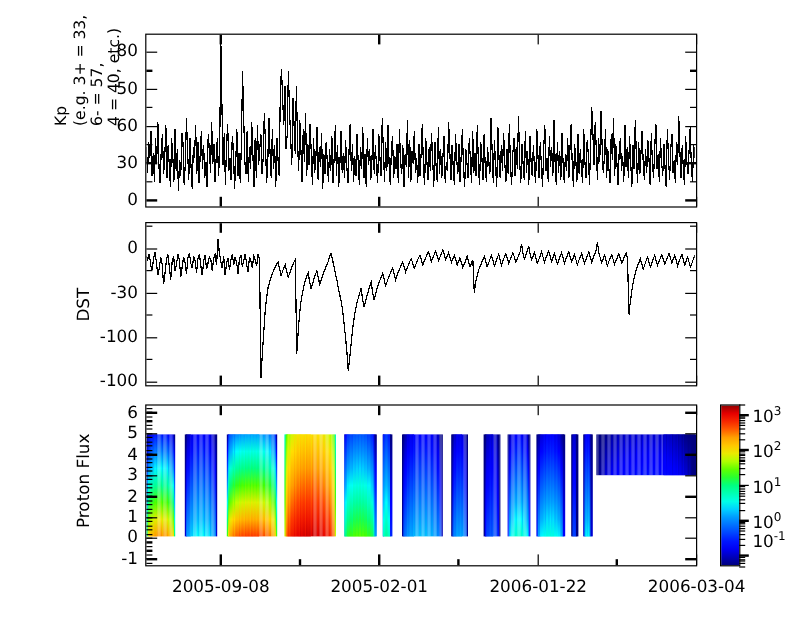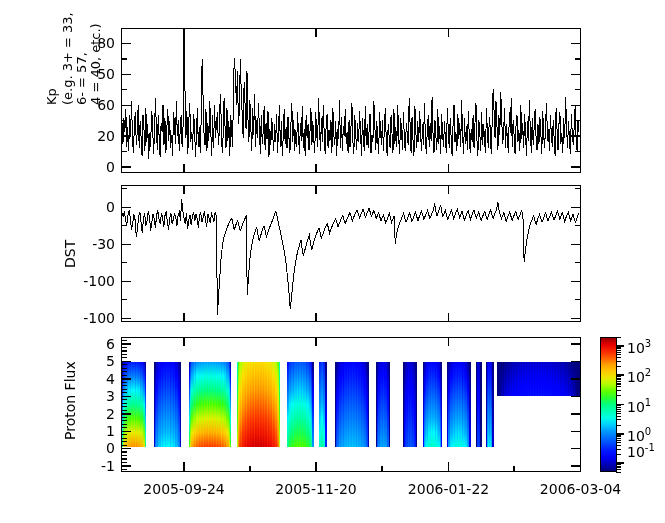--- a/index.html
+++ b/index.html
@@ -39,21 +39,21 @@
           <path d="M0.00 93.66 L0.95 114.81 L1.91 89.13 L2.86 102.72 L3.82 80.06 L4.77 117.83 L5.72 98.19 L6.68 122.36 L7.63 86.11 L8.59 105.74 L9.54 72.51 L10.49 110.28 L11.45 123.87 L12.40 95.17 L13.36 83.09 L14.31 116.32 L15.27 102.72 L16.22 75.53 L17.17 119.34 L18.13 92.15 L19.08 108.77 L20.04 126.89 L20.99 86.11 L21.94 99.70 L22.90 122.36 L23.85 78.55 L24.81 113.30 L25.76 95.17 L26.71 129.91 L27.67 104.23 L28.62 117.83 L29.58 81.57 L30.53 90.64 L31.48 125.38 L32.44 107.26 L33.39 69.49 L34.35 98.19 L35.30 120.85 L36.25 86.11 L37.21 110.28 L38.16 128.40 L39.12 93.66 L40.07 102.72 L41.03 75.53 L41.98 116.32 L42.93 89.13 L43.89 123.87 L44.84 99.70 L45.80 80.06 L46.75 111.79 L47.70 92.15 L48.66 119.34 L49.61 105.74 L50.57 126.89 L51.52 83.09 L52.47 95.17 L53.43 114.81 L54.38 72.51 L55.34 107.26 L56.29 90.64 L57.24 122.36 L58.20 101.21 L59.15 86.11 L60.11 117.83 L61.06 96.68 L62.01 4.53 L62.97 60.43 L63.92 108.77 L64.88 81.57 L65.83 125.38 L66.78 92.15 L67.74 74.02 L68.69 113.30 L69.65 102.72 L70.60 120.85 L71.56 84.60 L72.51 95.17 L73.46 128.40 L74.42 107.26 L75.37 78.55 L76.33 117.83 L77.28 98.19 L78.23 123.87 L79.19 89.13 L80.14 30.21 L81.10 69.49 L82.05 105.74 L83.00 116.32 L83.96 80.06 L84.91 122.36 L85.87 93.66 L86.82 111.79 L87.77 72.51 L88.73 99.70 L89.68 126.89 L90.64 86.11 L91.59 119.34 L92.54 75.53 L93.50 108.77 L94.45 95.17 L95.41 83.09 L96.36 116.32 L97.32 102.72 L98.27 64.96 L99.22 90.64 L100.18 123.87 L101.13 107.26 L102.09 69.49 L103.04 98.19 L103.99 119.34 L104.95 78.55 L105.90 111.79 L106.86 92.15 L107.81 126.89 L108.76 86.11 L109.72 104.23 L110.67 117.83 L111.63 45.32 L112.58 28.70 L113.53 52.87 L114.49 75.53 L115.44 42.30 L116.40 95.17 L117.35 83.09 L118.30 30.21 L119.26 63.45 L120.21 86.11 L121.17 108.77 L122.12 52.87 L123.08 75.53 L124.03 99.70 L124.98 42.30 L125.94 89.13 L126.89 113.30 L127.85 71.00 L128.80 96.68 L129.75 122.36 L130.71 78.55 L131.66 105.74 L132.62 64.96 L133.57 117.83 L134.52 90.64 L135.48 108.77 L136.43 74.02 L137.39 98.19 L138.34 125.38 L139.29 86.11 L140.25 114.81 L141.20 102.72 L142.16 77.04 L143.11 120.85 L144.06 93.66 L145.02 110.28 L145.97 81.57 L146.93 128.40 L147.88 99.70 L148.84 116.32 L149.79 89.13 L150.74 105.74 L151.70 122.36 L152.65 95.17 L153.61 113.30 L154.56 84.60 L155.51 123.87 L156.47 102.72 L157.42 75.53 L158.38 117.83 L159.33 92.15 L160.28 126.89 L161.24 107.26 L162.19 80.06 L163.15 114.81 L164.10 98.19 L165.05 119.34 L166.01 87.62 L166.96 108.77 L167.92 123.87 L168.87 96.68 L169.82 74.02 L170.78 113.30 L171.73 90.64 L172.69 122.36 L173.64 101.21 L174.59 117.83 L175.55 83.09 L176.50 105.74 L177.46 125.38 L178.41 93.66 L179.37 111.79 L180.32 77.04 L181.27 119.34 L182.23 99.70 L183.18 126.89 L184.14 86.11 L185.09 108.77 L186.04 95.17 L187.00 120.85 L187.95 104.23 L188.91 78.55 L189.86 116.32 L190.81 92.15 L191.77 110.28 L192.72 123.87 L193.68 83.09 L194.63 102.72 L195.58 117.83 L196.54 69.49 L197.49 96.68 L198.45 122.36 L199.40 89.13 L200.35 113.30 L201.31 75.53 L202.26 107.26 L203.22 125.38 L204.17 95.17 L205.13 84.60 L206.08 119.34 L207.03 101.21 L207.99 111.79 L208.94 90.64 L209.90 123.87 L210.85 78.55 L211.80 105.74 L212.76 116.32 L213.71 92.15 L214.67 126.89 L215.62 99.70 L216.57 110.28 L217.53 71.00 L218.48 119.34 L219.44 87.62 L220.39 122.36 L221.34 96.68 L222.30 107.26 L223.25 80.06 L224.21 114.81 L225.16 102.72 L226.11 123.87 L227.07 90.64 L228.02 117.83 L228.98 98.19 L229.93 74.02 L230.89 111.79 L231.84 125.38 L232.79 86.11 L233.75 105.74 L234.70 120.85 L235.66 93.66 L236.61 113.30 L237.56 81.57 L238.52 102.72 L239.47 126.89 L240.43 89.13 L241.38 108.77 L242.33 122.36 L243.29 77.04 L244.24 116.32 L245.20 95.17 L246.15 119.34 L247.10 101.21 L248.06 84.60 L249.01 123.87 L249.97 105.74 L250.92 113.30 L251.87 72.51 L252.83 96.68 L253.78 120.85 L254.74 92.15 L255.69 110.28 L256.65 125.38 L257.60 83.09 L258.55 102.72 L259.51 116.32 L260.46 90.64 L261.42 122.36 L262.37 99.70 L263.32 78.55 L264.28 111.79 L265.23 126.89 L266.19 95.17 L267.14 107.26 L268.09 119.34 L269.05 86.11 L270.00 104.23 L270.96 123.87 L271.91 80.06 L272.86 114.81 L273.82 98.19 L274.77 117.83 L275.73 75.53 L276.68 108.77 L277.63 125.38 L278.59 89.13 L279.54 101.21 L280.50 120.85 L281.45 83.09 L282.41 111.79 L283.36 122.36 L284.31 93.66 L285.27 105.74 L286.22 116.32 L287.18 69.49 L288.13 96.68 L289.08 123.87 L290.04 87.62 L290.99 110.28 L291.95 126.89 L292.90 77.04 L293.85 102.72 L294.81 119.34 L295.76 92.15 L296.72 113.30 L297.67 81.57 L298.62 105.74 L299.58 122.36 L300.53 95.17 L301.49 116.32 L302.44 74.02 L303.39 108.77 L304.35 125.38 L305.30 99.70 L306.26 86.11 L307.21 117.83 L308.16 93.66 L309.12 111.79 L310.07 67.98 L311.03 104.23 L311.98 123.87 L312.94 90.64 L313.89 107.26 L314.84 120.85 L315.80 80.06 L316.75 114.81 L317.71 96.68 L318.66 125.38 L319.61 84.60 L320.57 105.74 L321.52 117.83 L322.48 92.15 L323.43 111.79 L324.38 123.87 L325.34 78.55 L326.29 101.21 L327.25 119.34 L328.20 89.13 L329.15 108.77 L330.11 126.89 L331.06 95.17 L332.02 75.53 L332.97 113.30 L333.92 102.72 L334.88 122.36 L335.83 84.60 L336.79 110.28 L337.74 93.66 L338.70 117.83 L339.65 71.00 L340.60 105.74 L341.56 125.38 L342.51 89.13 L343.47 114.81 L344.42 96.68 L345.37 120.85 L346.33 81.57 L347.28 107.26 L348.24 123.87 L349.19 99.70 L350.14 113.30 L351.10 86.11 L352.05 119.34 L353.01 93.66 L353.96 74.02 L354.91 110.28 L355.87 126.89 L356.82 90.64 L357.78 102.72 L358.73 122.36 L359.68 83.09 L360.64 116.32 L361.59 95.17 L362.55 111.79 L363.50 123.87 L364.46 78.55 L365.41 105.74 L366.36 119.34 L367.32 87.62 L368.27 99.70 L369.23 125.38 L370.18 92.15 L371.13 60.43 L372.09 83.09 L373.04 108.77 L374.00 72.51 L374.95 96.68 L375.90 120.85 L376.86 86.11 L377.81 105.74 L378.77 63.45 L379.72 90.64 L380.67 114.81 L381.63 102.72 L382.58 78.55 L383.54 119.34 L384.49 95.17 L385.44 111.79 L386.40 123.87 L387.35 83.09 L388.31 104.23 L389.26 69.49 L390.22 117.83 L391.17 90.64 L392.12 107.26 L393.08 125.38 L394.03 96.68 L394.99 86.11 L395.94 113.30 L396.89 101.21 L397.85 122.36 L398.80 75.53 L399.76 110.28 L400.71 93.66 L401.66 119.34 L402.62 84.60 L403.57 105.74 L404.53 126.89 L405.48 92.15 L406.43 111.79 L407.39 71.00 L408.34 102.72 L409.30 123.87 L410.25 89.13 L411.20 116.32 L412.16 98.19 L413.11 80.06 L414.07 108.77 L415.02 120.85 L415.97 95.17 L416.93 114.81 L417.88 87.62 L418.84 104.23 L419.79 125.38 L420.75 81.57 L421.70 107.26 L422.65 119.34 L423.61 93.66 L424.56 74.02 L425.52 111.79 L426.47 99.70 L427.42 122.36 L428.38 86.11 L429.33 105.74 L430.29 117.83 L431.24 90.64 L432.19 110.28 L433.15 126.89 L434.10 78.55 L435.06 101.21 L436.01 120.85 L436.96 95.17 L437.92 83.09 L438.87 114.81 L439.83 104.23 L440.78 123.87 L441.73 89.13 L442.69 108.77 L443.64 67.98 L444.60 98.19 L445.55 119.34 L446.51 92.15 L447.46 111.79 L448.41 125.38 L449.37 84.60 L450.32 105.74 L451.28 116.32 L452.23 96.68 L453.18 77.04 L454.14 110.28 L455.09 122.36 L456.05 90.64 L457.00 102.72 " fill="none" stroke="#000" stroke-width="1" shape-rendering="crispEdges"></path>
         </svg>
     </div>
   </div>
   <div id="kp-yticks">
       <div class="tick" style="left:122px;top:166.32978723404256px;width:9px;height:1.4px;"></div>
       <div class="tick" style="left:571px;top:166.32978723404256px;width:9px;height:1.4px;"></div>
       <div class="ticklabel right" style="left:69px;top:159.82978723404256px;width:46px;">0</div>
       <div class="tick" style="left:122px;top:135.47872340425533px;width:9px;height:1.4px;"></div>
       <div class="tick" style="left:571px;top:135.47872340425533px;width:9px;height:1.4px;"></div>
-      <div class="ticklabel right" style="left:69px;top:128.97872340425533px;width:46px;">20</div>
+      <div class="ticklabel right" style="left:69px;top:128.97872340425533px;width:46px;">30</div>
       <div class="tick" style="left:122px;top:104.62765957446808px;width:9px;height:1.4px;"></div>
       <div class="tick" style="left:571px;top:104.62765957446808px;width:9px;height:1.4px;"></div>
       <div class="ticklabel right" style="left:69px;top:98.12765957446808px;width:46px;">60</div>
       <div class="tick" style="left:122px;top:73.77659574468085px;width:9px;height:1.4px;"></div>
       <div class="tick" style="left:571px;top:73.77659574468085px;width:9px;height:1.4px;"></div>
       <div class="ticklabel right" style="left:69px;top:67.27659574468085px;width:46px;">50</div>
       <div class="tick" style="left:122px;top:42.92553191489361px;width:9px;height:1.4px;"></div>
       <div class="tick" style="left:571px;top:42.92553191489361px;width:9px;height:1.4px;"></div>
       <div class="ticklabel right" style="left:69px;top:36.42553191489361px;width:46px;">80</div>
       <div class="tick" style="left:122px;top:150.90425531914894px;width:5px;height:1.2px;"></div>
@@ -565,23 +565,23 @@
       <div class="tick" style="left:122px;top:353.91935483870964px;width:5px;height:1.1px;"></div>
       <div class="tick" style="left:122px;top:350.4354838709677px;width:5px;height:1.1px;"></div>
       <div class="tick" style="left:122px;top:346.9516129032258px;width:5px;height:1.1px;"></div>
       <div class="tick" style="left:122px;top:343.4677419354838px;width:5px;height:1.1px;"></div>
       <div class="tick" style="left:122px;top:339.9838709677419px;width:5px;height:1.1px;"></div>
     </div>
   <div class="ylabel-rot" id="flux-ylabel" style="left:62px;top:440px;">Proton Flux</div>
 
   <div id="xaxis">
       <div class="tick" style="left:183.32000000000002px;top:462px;width:1.5px;height:9px;"></div>
-      <div class="xticklab" style="left:184.02px;top:482px;">2005-09-24</div>
+      <div class="xticklab" style="left:184.02px;top:482px;">2005-09-08</div>
       <div class="tick" style="left:315.34px;top:462px;width:1.5px;height:9px;"></div>
-      <div class="xticklab" style="left:316.03999999999996px;top:482px;">2005-11-20</div>
+      <div class="xticklab" style="left:316.03999999999996px;top:482px;">2005-02-01</div>
       <div class="tick" style="left:447.82px;top:462px;width:1.5px;height:9px;"></div>
       <div class="xticklab" style="left:448.52px;top:482px;">2006-01-22</div>
       <div class="tick" style="left:579.8399999999999px;top:462px;width:1.5px;height:9px;"></div>
       <div class="xticklab" style="left:580.54px;top:482px;">2006-03-04</div>
       <div class="tick" style="left:249.42999999999998px;top:466px;width:1.3px;height:5px;"></div>
       <div class="tick" style="left:381.44999999999993px;top:466px;width:1.3px;height:5px;"></div>
       <div class="tick" style="left:513.4699999999999px;top:466px;width:1.3px;height:5px;"></div>
       <div class="tick" style="left:183.32000000000002px;top:164px;width:1.5px;height:8px;"></div>
       <div class="tick" style="left:183.32000000000002px;top:29px;width:1.5px;height:8px;"></div>
       <div class="tick" style="left:315.34px;top:164px;width:1.5px;height:8px;"></div>

